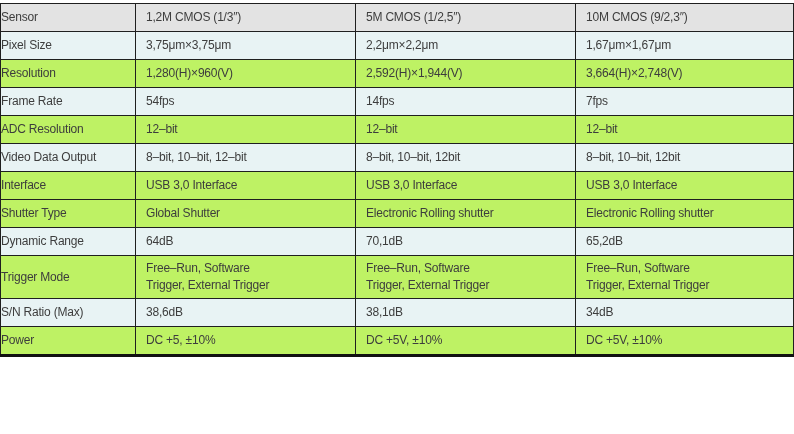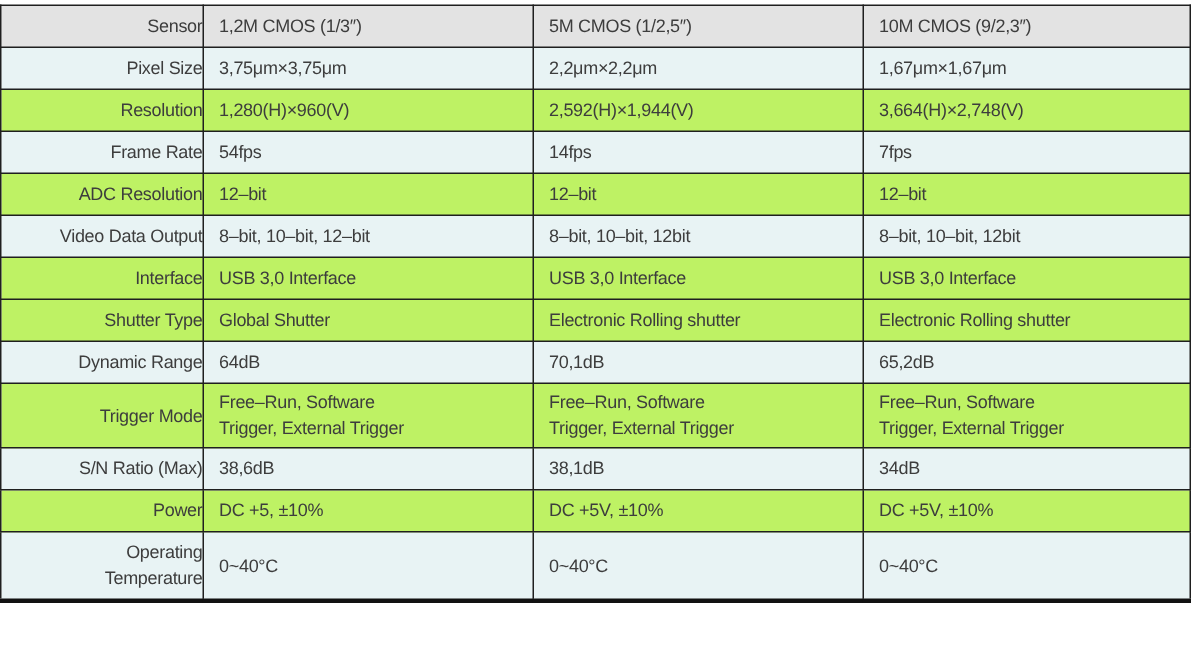--- a/index.html
+++ b/index.html
@@ -29,21 +29,21 @@
     font-size: 12px;
     letter-spacing: -0.2px;
     line-height: 17px;
     white-space: pre-line;
     vertical-align: middle;
     height: 27px;
     padding: 0;
     background: #bef264;
   }
   table.spec td.label {
-    text-align: right;
+    text-align: left;
   }
   table.spec td.val {
     text-align: left;
     padding-left: 10px;
   }
   tr.head td {
     background: #e3e3e3;
   }
   tr.stripe td {
     background: #e8f3f4;
@@ -144,21 +144,14 @@
       <td class="val">34dB</td>
     </tr>
 
     <tr>
       <td class="label">Power</td>
       <td class="val">DC +5, ±10%</td>
       <td class="val">DC +5V, ±10%</td>
       <td class="val">DC +5V, ±10%</td>
     </tr>
 
-    <tr class="stripe h-tall2">
-      <td class="label">Operating
-Temperature</td>
-      <td class="val">0~40°C</td>
-      <td class="val">0~40°C</td>
-      <td class="val">0~40°C</td>
-    </tr>
   </tbody>
 </table>
 
 </body></html>

